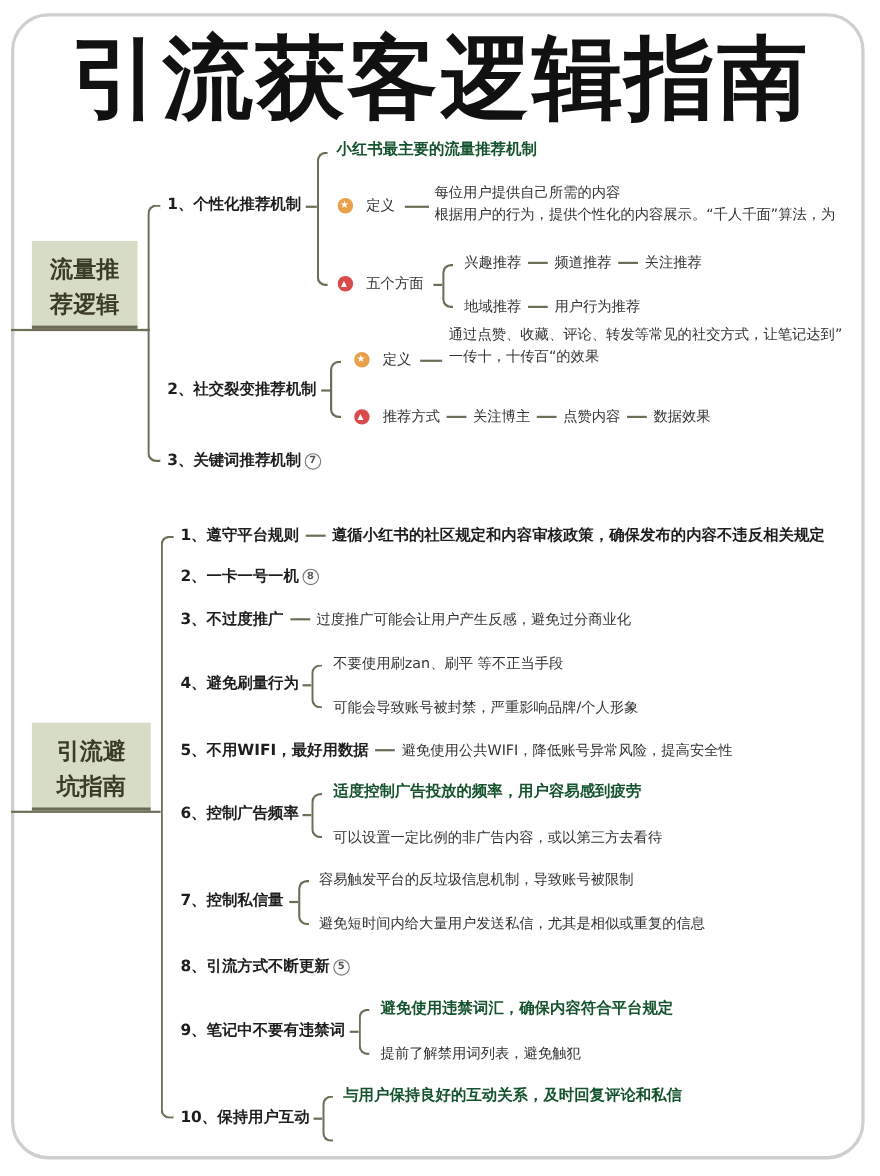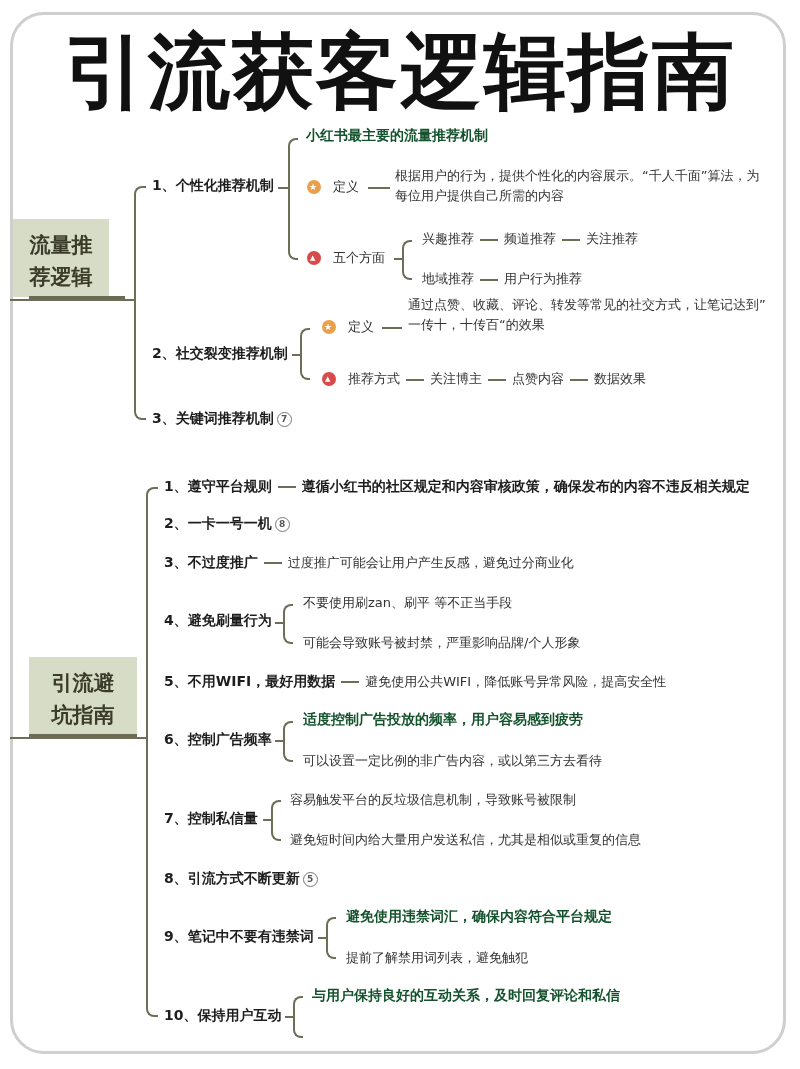--- a/index.html
+++ b/index.html
@@ -28,39 +28,39 @@
            font-size:9px; line-height:13px; text-align:center; color:#555; vertical-align:middle; margin-left:3px; }
   .ml { white-space:normal; line-height:20px; }
 </style>
 </head>
 <body>
 
 <div class="frame"></div>
 <div class="title">引流获客逻辑指南</div>
 
 <div class="line" style="left:10px;top:299px;width:126px;height:2px;"></div>
-<div class="root" style="left:13px;top:219px;width:96px;height:78px;">
+<div class="root" style="left:29px;top:219px;width:96px;height:78px;">
   <div>流量推</div>
   <div>荐逻辑</div>
 </div>
 <div class="root-under" style="left:29px;top:296px;width:96px;"></div>
 
 <div class="brace" style="left:134px;top:186px;width:12px;height:234px;"></div>
 <div class="line" style="left:128px;top:299px;width:8px;height:2px;"></div>
 
 <div class="abs t1" style="left:152px;top:177px;">1、个性化推荐机制</div>
 <div class="line" style="left:278px;top:187px;width:10px;height:2px;"></div>
 <div class="brace" style="left:288px;top:138px;width:10px;height:122px;"></div>
 <div class="abs t2b" style="left:306px;top:127px;">小红书最主要的流量推荐机制</div>
 <span class="icon icon-star" style="left:307px;top:180px;"></span>
 <div class="abs t2" style="left:333px;top:178px;">定义</div>
 <div class="line" style="left:368px;top:187px;width:22px;height:2px;"></div>
 <div class="abs t2 ml" style="left:395px;top:166px;width:400px;">
+  <div>每位用户提供自己所需的内容</div>
   <div>根据用户的行为，提供个性化的内容展示。“千人千面”算法，为</div>
-  <div>每位用户提供自己所需的内容</div>
 </div>
 <span class="icon icon-thumb" style="left:307px;top:251px;"></span>
 <div class="abs t2" style="left:333px;top:249px;">五个方面</div>
 <div class="line" style="left:394px;top:258px;width:8px;height:2px;"></div>
 <div class="brace" style="left:402px;top:240px;width:10px;height:40px;"></div>
 <div class="abs t2" style="left:422px;top:230px;">
   <span>兴趣推荐</span><span class="dash"></span><span>频道推荐</span><span class="dash"></span><span>关注推荐</span>
 </div>
 <div class="abs t2" style="left:422px;top:270px;">
   <span>地域推荐</span><span class="dash"></span><span>用户行为推荐</span>

